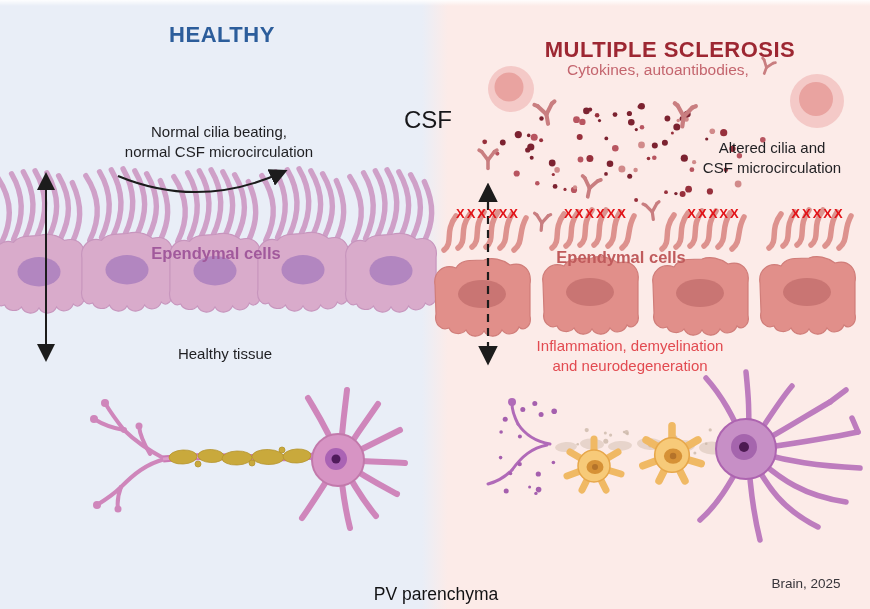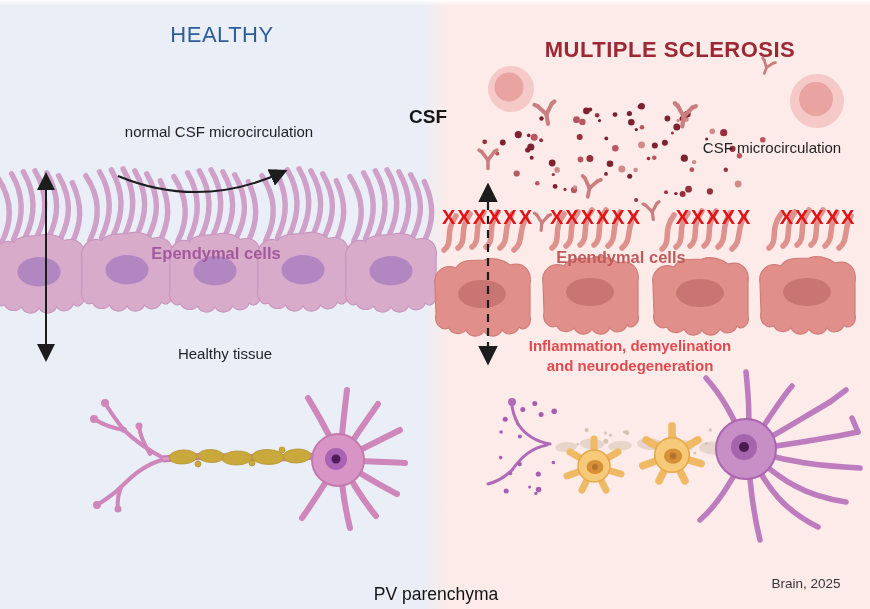--- a/index.html
+++ b/index.html
@@ -5,31 +5,31 @@
   html,body{margin:0;padding:0;}
   body{font-family:"Liberation Sans", sans-serif; background:#fff;}
   .canvas{
     position:relative; width:870px; height:609px; overflow:hidden;
     background:linear-gradient(90deg,#e9eef7 0%, #e9eef7 48.5%, #fcebe8 51.5%, #fcebe8 100%);
   }
   .top-strip{position:absolute;left:0;top:0;width:100%;height:6px;
     background:linear-gradient(180deg,rgba(255,255,255,.95),rgba(255,255,255,0));}
   .ill{position:absolute;left:0;top:0;}
   .lbl{position:absolute; transform:translateX(-50%); text-align:center; white-space:nowrap;}
-  .title-healthy{color:#2c5d9b;font-size:22px;font-weight:normal;letter-spacing:.5px;}
+  .title-healthy{color:#2c5d9b;font-size:22px;font-weight:bold;letter-spacing:.5px;}
   .title-ms{color:#9d2732;font-size:22px;font-weight:bold;letter-spacing:.5px;}
   .note{color:#1f1f22;font-size:15px;line-height:20px;}
   .cytokines{color:#c4656e;font-size:15.5px;line-height:20px;}
-  .inflammation{color:#e24a50;font-size:15px;line-height:20px;font-weight:bold;}
-  .csf{color:#17171a;font-size:19px;font-weight:bold;}
+  .inflammation{color:#e24a50;font-size:15px;line-height:20px;}
+  .csf{color:#17171a;font-size:24px;font-weight:normal;}
   .pv{color:#121214;font-size:17.5px;font-weight:normal;margin-top:20px;}
   .credit{color:#38353a;font-size:13.5px;}
   .epen-h{color:#a1599c;font-size:16.5px;font-weight:600;}
   .epen-m{color:#c05b5c;font-size:16.5px;font-weight:600;}
-  .xrow{position:absolute;color:#e21217;font-weight:bold;font-size:20px;
+  .xrow{position:absolute;color:#e21217;font-weight:bold;font-size:13px;
     letter-spacing:2px;text-align:right;transform:translateX(-50%);}
 </style>
 </head>
 <body>
 
 <div class="canvas">
   <div class="top-strip"></div>
 
   <svg class="ill" width="870" height="609" viewBox="0 0 870 609">
     <defs>
@@ -332,29 +332,32 @@
 
     <line x1="46" y1="177" x2="46" y2="357" stroke="#1c1c1c" stroke-width="2" marker-start="url(#ah)" marker-end="url(#ah)"></line>
     <path d="M118,176 Q200,210 283,172" stroke="#1c1c1c" stroke-width="2" fill="none" marker-end="url(#ah)"></path>
     <line x1="488" y1="188" x2="488" y2="360" stroke="#1c1c1c" stroke-width="2.2" stroke-dasharray="8 6" marker-start="url(#ah)" marker-end="url(#ah)"></line>
   </svg>
 
   <div class="lbl title-healthy" style="left:222px; top:22px;">HEALTHY</div>
   <div class="lbl title-ms" style="left:670px; top:37px;">MULTIPLE SCLEROSIS</div>
 
   <div class="lbl cytokines" style="left:658px; top:60px;">
+    <div>Cytokines, autoantibodies,</div>
   </div>
 
   <div class="lbl csf" style="left:428px; top:106px;">CSF</div>
 
   <div class="lbl note" style="left:219px; top:122px;">
+    <div>Normal cilia beating,</div>
     <div>normal CSF microcirculation</div>
   </div>
 
   <div class="lbl note" style="left:772px; top:138px;">
+    <div>Altered cilia and</div>
     <div>CSF microcirculation</div>
   </div>
 
   <div class="xrow" style="left:488px; top:206px;">XXXXXX</div>
   <div class="xrow" style="left:596px; top:206px;">XXXXXX</div>
   <div class="xrow" style="left:714px; top:206px;">XXXXX</div>
   <div class="xrow" style="left:818px; top:206px;">XXXXX</div>
 
   <div class="lbl epen-h" style="left:216px; top:244px;">Ependymal cells</div>
   <div class="lbl epen-m" style="left:621px; top:248px;">Ependymal cells</div>

